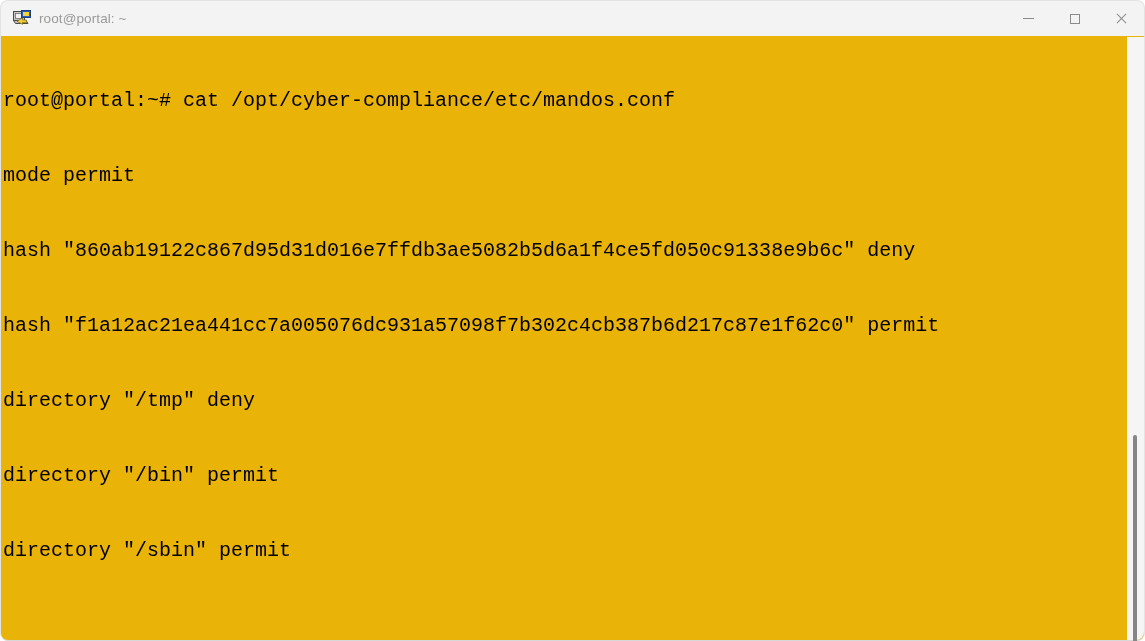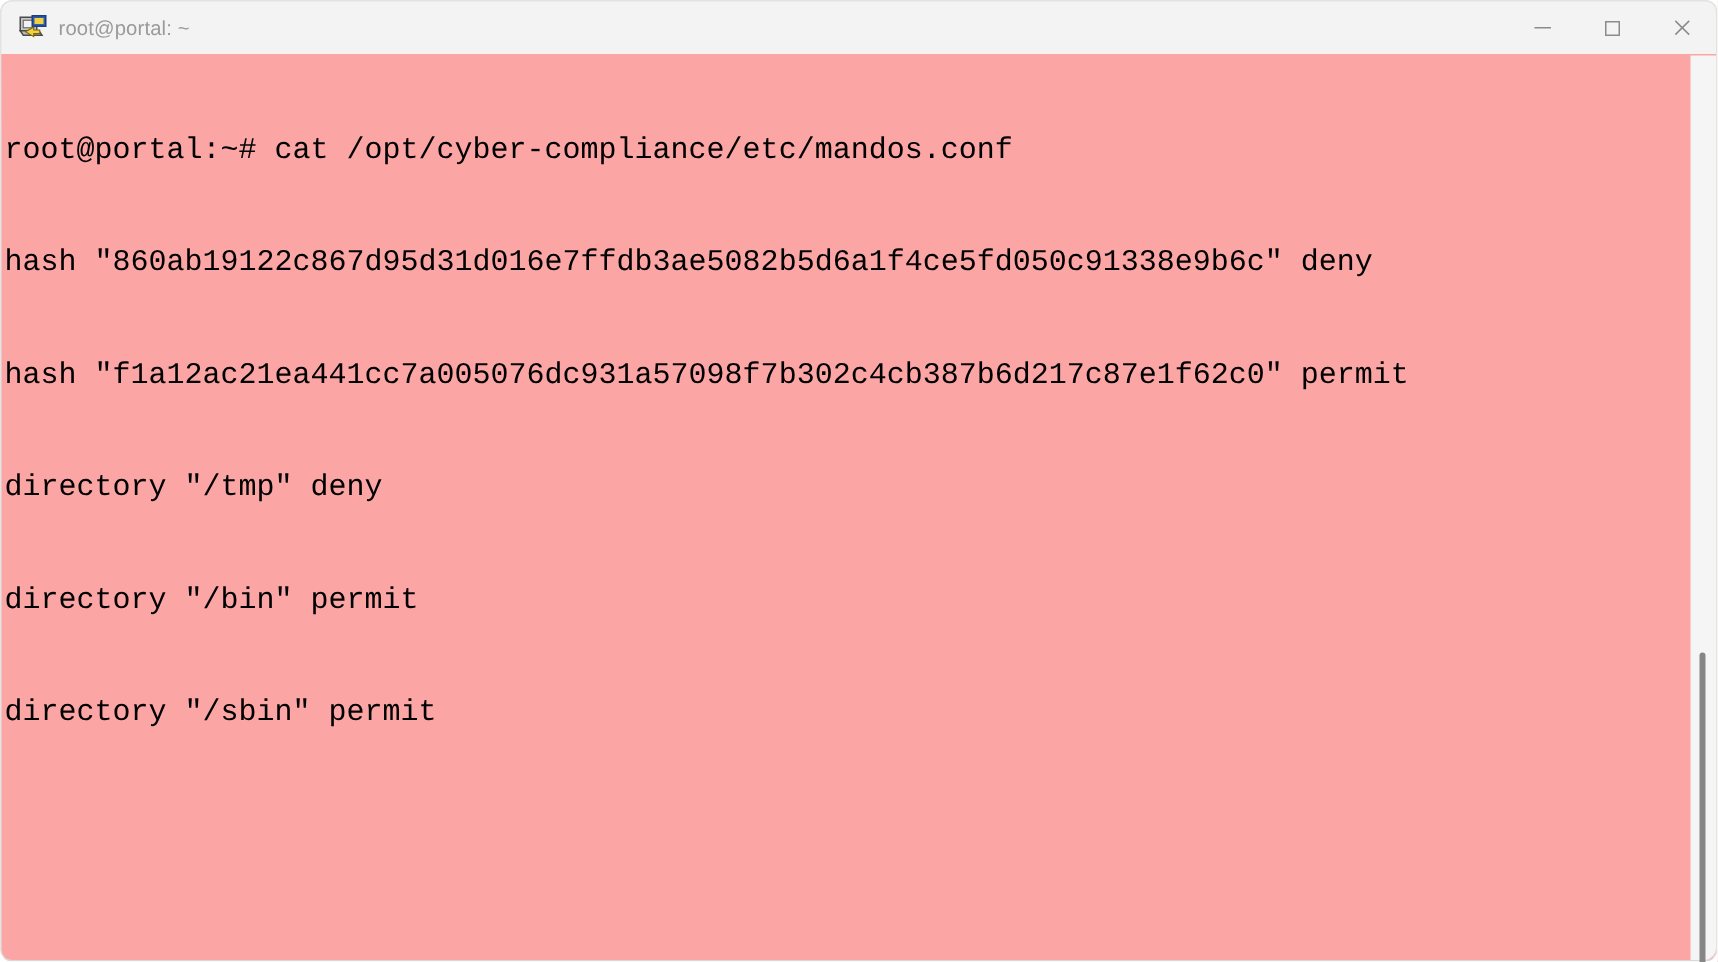--- a/index.html
+++ b/index.html
@@ -103,21 +103,21 @@
   .glyph-close::before { transform: rotate(45deg); }
   .glyph-close::after  { transform: rotate(-45deg); }
 
   
   #terminal {
     position: absolute;
     left: 0;
     top: 36px;
     width: 1145px;
     height: 605px;
-    background: #fca5a5;
+    background: #eab308;
     border-left: 1px solid #e4e4e4;
     border-right: 1px solid #e4e4e4;
     border-bottom: 1px solid #d8d8d8;
     border-bottom-left-radius: 8px;
     border-bottom-right-radius: 8px;
     box-sizing: border-box;
     overflow: hidden;
   }
 
   #screen {
@@ -186,20 +186,21 @@
       <span class="glyph-max"></span>
     </div>
     <div class="winbtn" id="btn-close">
       <span class="glyph-close"></span>
     </div>
   </div>
 
   <div id="terminal">
     <div id="screen">
       <div class="tline">root@portal:~# cat /opt/cyber-compliance/etc/mandos.conf</div>
+      <div class="tline">mode permit</div>
       <div class="tline">hash "860ab19122c867d95d31d016e7ffdb3ae5082b5d6a1f4ce5fd050c91338e9b6c" deny</div>
       <div class="tline">hash "f1a12ac21ea441cc7a005076dc931a57098f7b302c4cb387b6d217c87e1f62c0" permit</div>
       <div class="tline">directory "/tmp" deny</div>
       <div class="tline">directory "/bin" permit</div>
       <div class="tline">directory "/sbin" permit</div>
       
       
       
     </div>
   </div>

